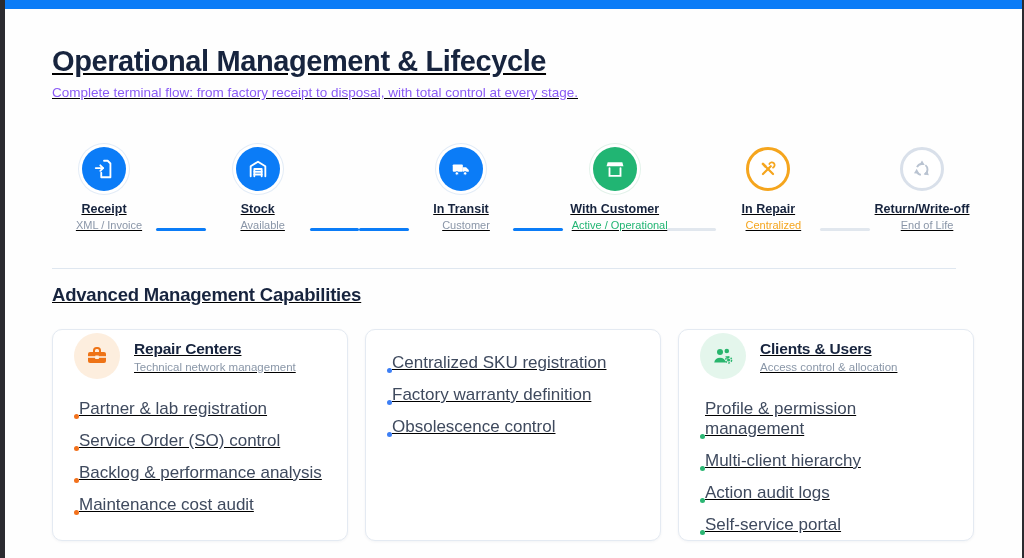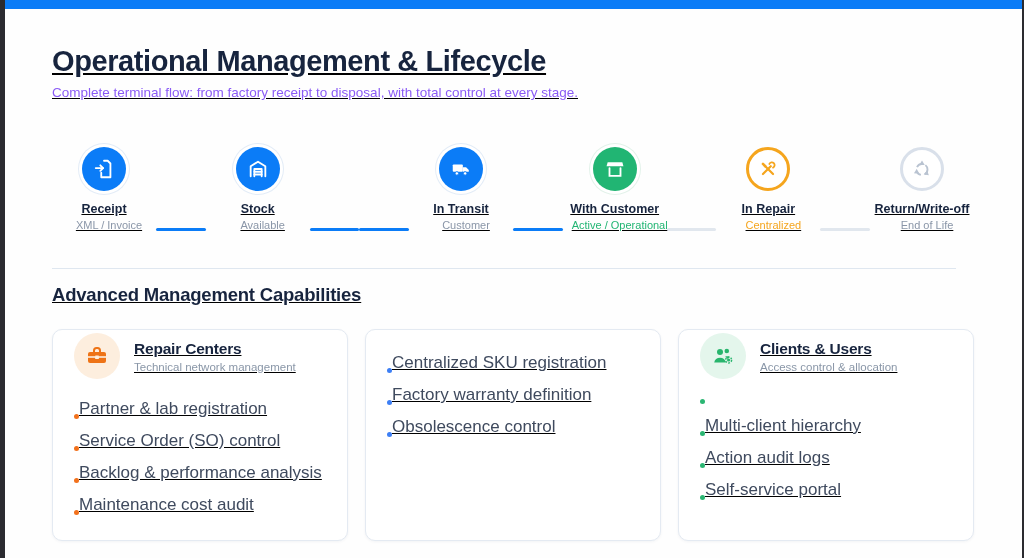--- a/index.html
+++ b/index.html
@@ -246,20 +246,21 @@
             </span>
           </div>
           <div>
             <div class="card-title">Clients &amp; Users</div>
             <div class="card-sub">Access control &amp; allocation</div>
           </div>
         </div>
         <ul class="feature-list">
           <li>
               <span class="dot dot-green"></span>
+              <span>Profile &amp; permission management</span>
             </li>
           <li>
               <span class="dot dot-green"></span>
               <span>Multi-client hierarchy</span>
             </li>
           <li>
               <span class="dot dot-green"></span>
               <span>Action audit logs</span>
             </li>
           <li>

